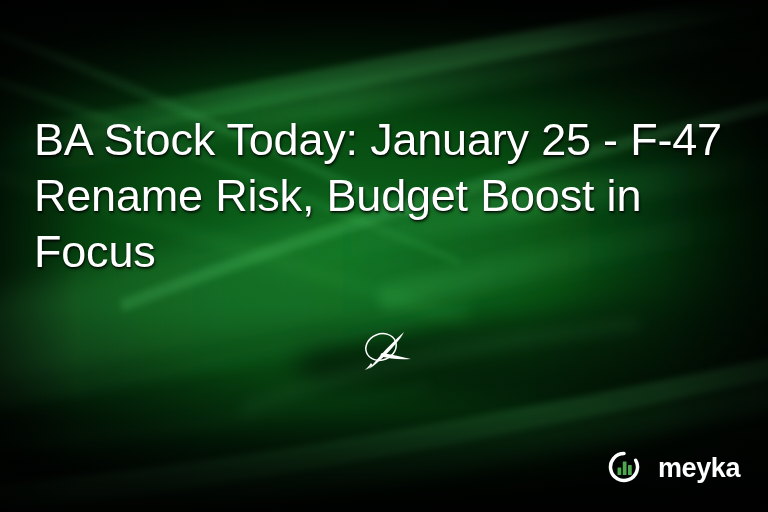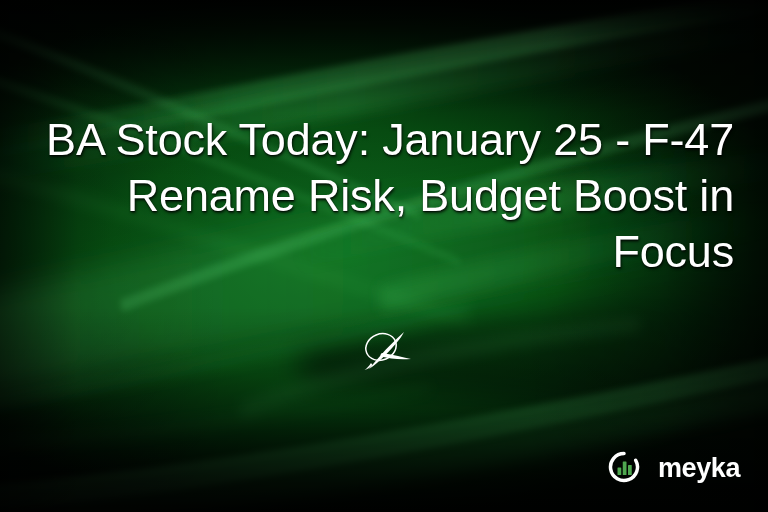--- a/index.html
+++ b/index.html
@@ -56,21 +56,21 @@
         rgba(0,0,0,0.55) 100%);
   }
   .bg-waves { position:absolute; inset:0; }
   .bg-waves svg { display:block; width:768px; height:512px; }
 
   
   .headline {
     position:absolute;
     left:0; right:0;
     top:112px;
-    text-align:right;
+    text-align:left;
     padding:0 34px;
     color:#ffffff;
     font-size:45px;
     line-height:56px;
     font-weight:400;
     letter-spacing:-0.2px;
     text-shadow:
       1px 2px 3px rgba(0,0,0,0.75),
       0 1px 1px rgba(0,0,0,0.55);
     white-space:pre-line;

